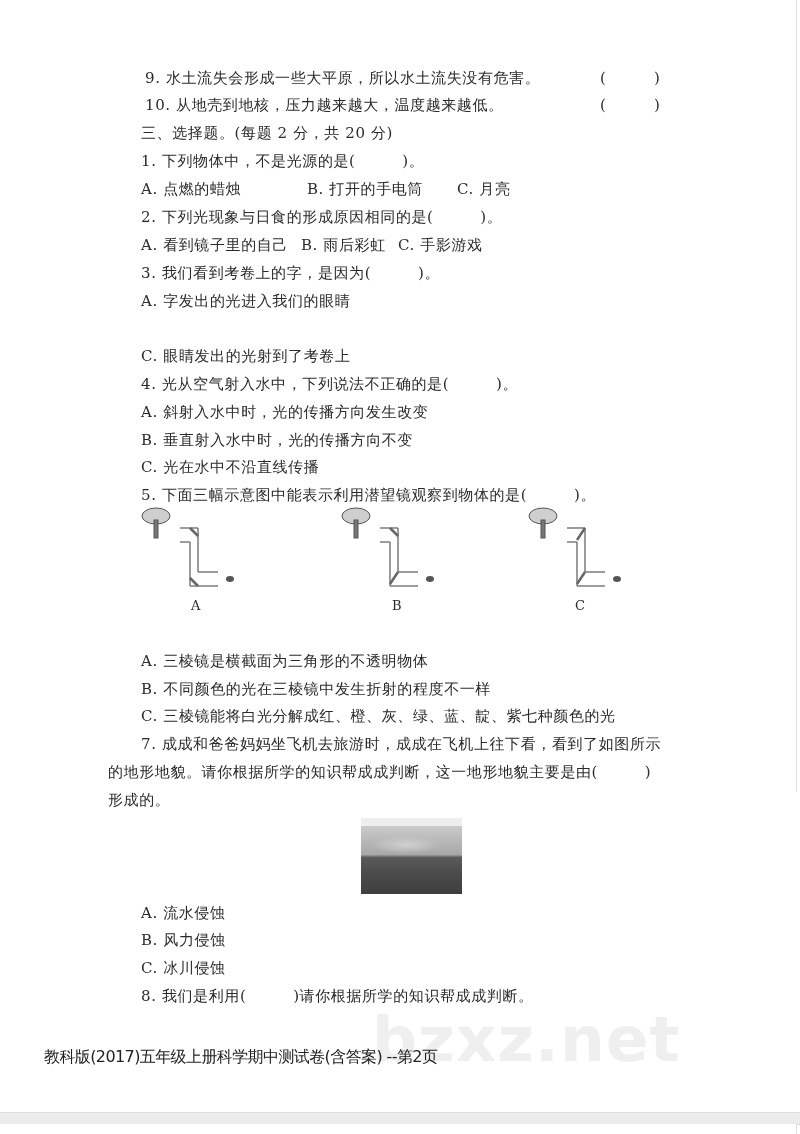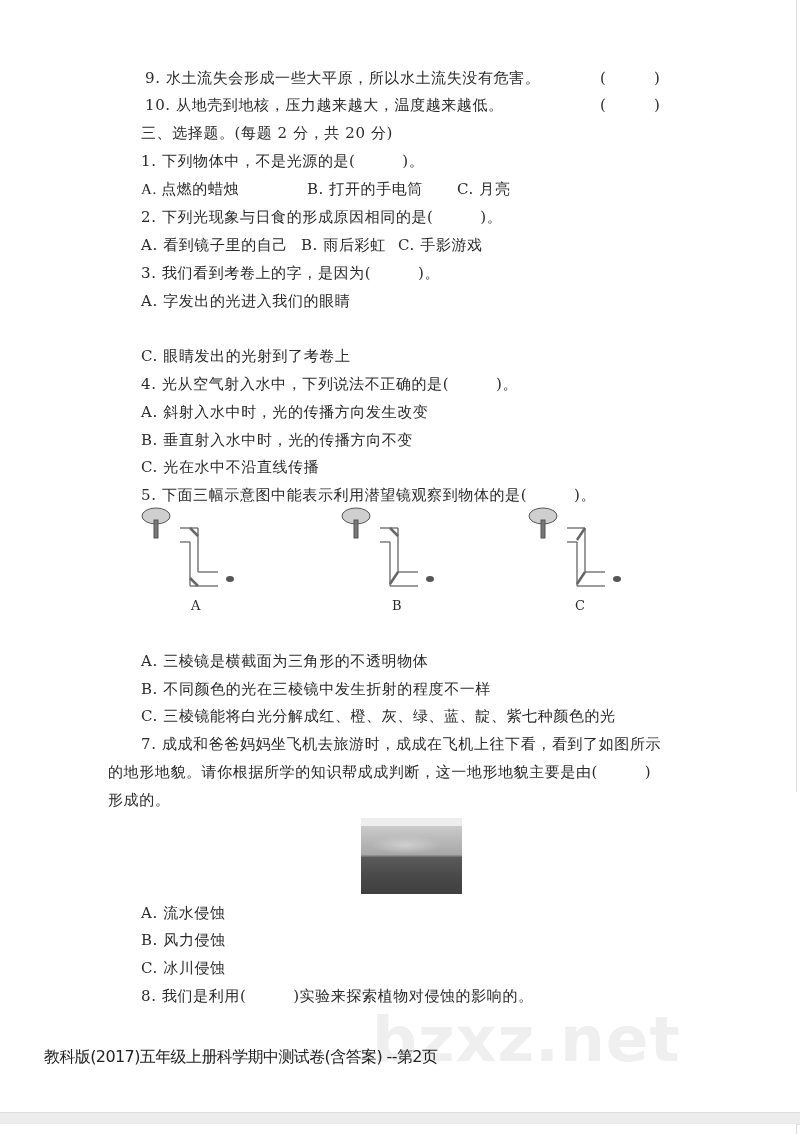--- a/index.html
+++ b/index.html
@@ -66,21 +66,21 @@
   <span class="tf-paren" style="left:600px; top:68px;">(</span>
   <span class="tf-paren" style="left:654px; top:68px;">)</span>
 
   <div class="line" style="left:145px; top:95px;"><span>10.</span> <span>从地壳到地核，压力越来越大，温度越来越低。</span></div>
   <span class="tf-paren" style="left:600px; top:95px;">(</span>
   <span class="tf-paren" style="left:654px; top:95px;">)</span>
 
   <div class="line" style="left:141px; top:123px;">三、选择题。(每题 2 分，共 20 分)</div>
 
   <div class="line" style="left:141px; top:151px;"><span>1.</span> <span>下列物体中，不是光源的是(　　　)。</span></div>
-  <div class="line" style="left:141px; top:179px;font-family:Liberation Serif, serif;">A. 点燃的蜡烛</div>
+  <div class="line" style="left:141px; top:179px;">A. 点燃的蜡烛</div>
   <div class="line" style="left:307px; top:179px;">B. 打开的手电筒</div>
   <div class="line" style="left:457px; top:179px;">C. 月亮</div>
 
   <div class="line" style="left:141px; top:207px;"><span>2.</span> <span>下列光现象与日食的形成原因相同的是(　　　)。</span></div>
   <div class="line" style="left:141px; top:235px;">A. 看到镜子里的自己</div>
   <div class="line" style="left:301px; top:235px;">B. 雨后彩虹</div>
   <div class="line" style="left:398px; top:235px;">C. 手影游戏</div>
 
   <div class="line" style="left:141px; top:263px;"><span>3.</span> <span>我们看到考卷上的字，是因为(　　　)。</span></div>
   <div class="line" style="left:141px; top:291px;">A. 字发出的光进入我们的眼睛</div>
@@ -168,19 +168,19 @@
   <div class="line" style="left:108px; top:790px;">形成的。</div>
 
   <div class="terrain"></div>
 
   <div class="line" style="left:141px; top:903px;">A. 流水侵蚀</div>
   <div class="line" style="left:141px; top:930px;">B. 风力侵蚀</div>
   <div class="line" style="left:141px; top:958px;">C. 冰川侵蚀</div>
 
   <div class="watermark">bzxz.net</div>
 
-  <div class="line" style="left:141px; top:986px;"><span>8.</span> <span>我们是利用(　　　)实验来探索植物对侵蚀的影响的。</span></div>
+  <div class="line" style="left:141px; top:986px;"><span>8.</span> <span>我们是利用(　　　)请你根据所学的知识帮成成判断。</span></div>
 
   <div class="footer">教科版(2017)五年级上册科学期中测试卷(含答案) --第2页</div>
 </div>
 
 <div class="page-gap"></div>
 <div class="next-page"></div>
 
 </body></html>

